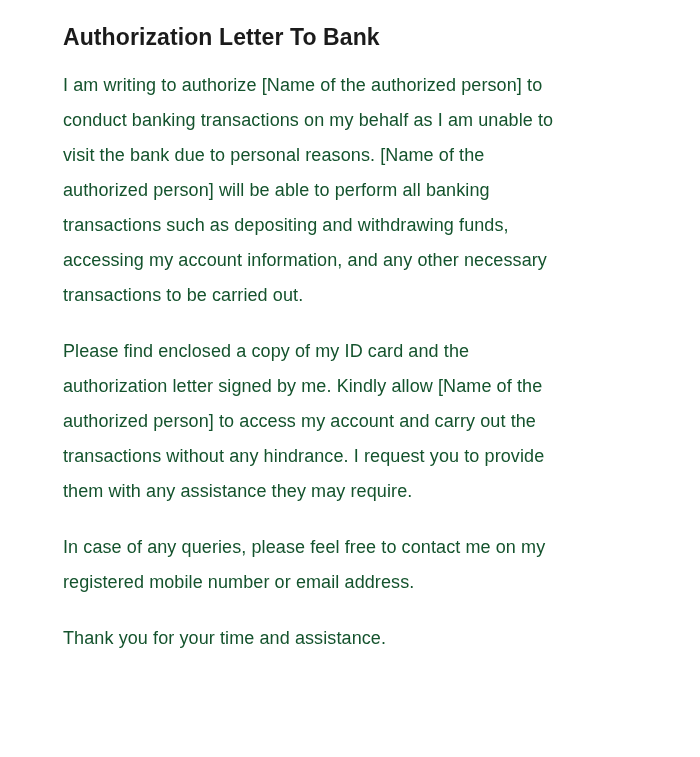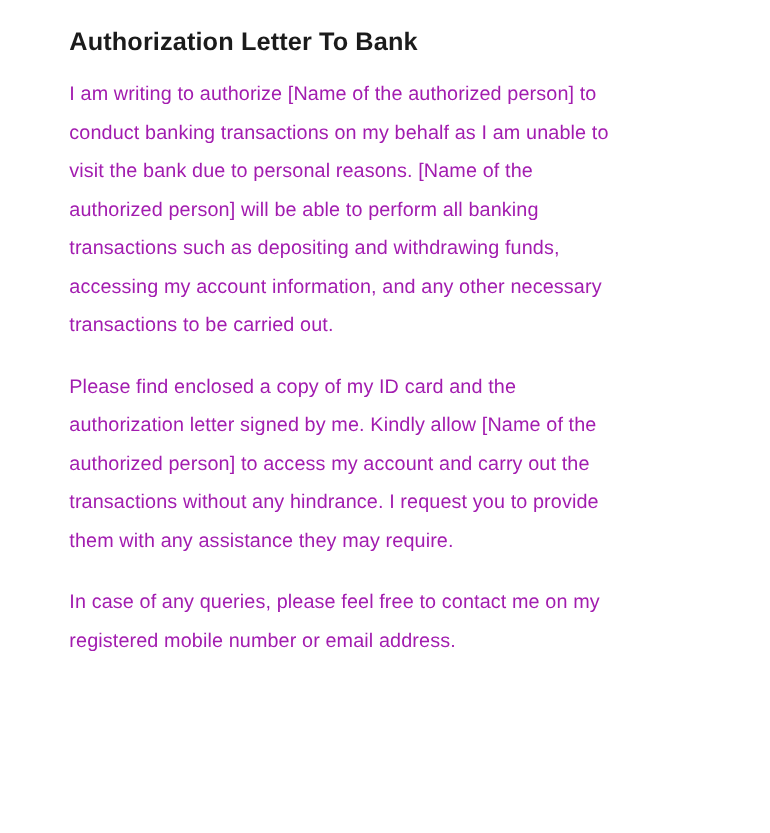--- a/index.html
+++ b/index.html
@@ -22,21 +22,21 @@
     line-height: 30px;
     font-weight: 700;
     color: #1b1b1b;
     letter-spacing: 0.1px;
   }
   .doc-paragraph {
     margin: 0 0 21px 0;
     font-size: 18px;
     line-height: 35px;
     font-weight: 400;
-    color: #a21caf;
+    color: #14532d;
     white-space: pre-line; 
     letter-spacing: 0.1px;
   }
 </style>
 </head>
 <body>
 
 <div class="page">
   <h1 class="doc-title">Authorization Letter To Bank</h1>
 
@@ -50,14 +50,15 @@
 
   <p class="doc-paragraph">Please find enclosed a copy of my ID card and the
 authorization letter signed by me. Kindly allow [Name of the
 authorized person] to access my account and carry out the
 transactions without any hindrance. I request you to provide
 them with any assistance they may require.</p>
 
   <p class="doc-paragraph">In case of any queries, please feel free to contact me on my
 registered mobile number or email address.</p>
 
+  <p class="doc-paragraph">Thank you for your time and assistance.</p>
 
 </div>
 
 </body></html>

